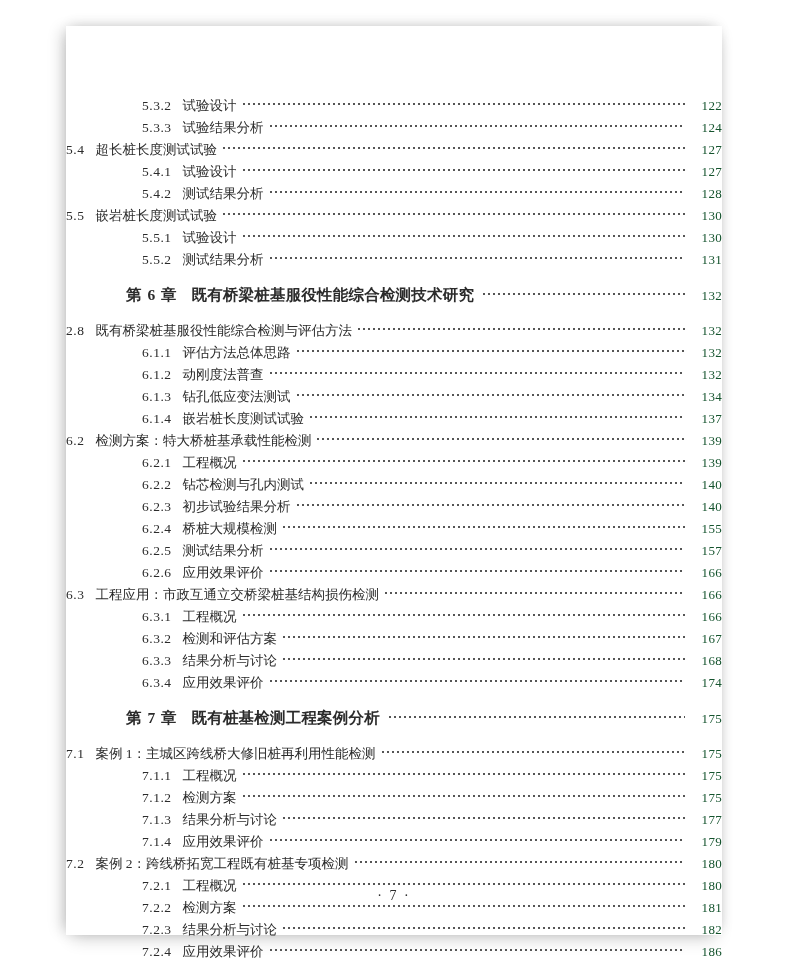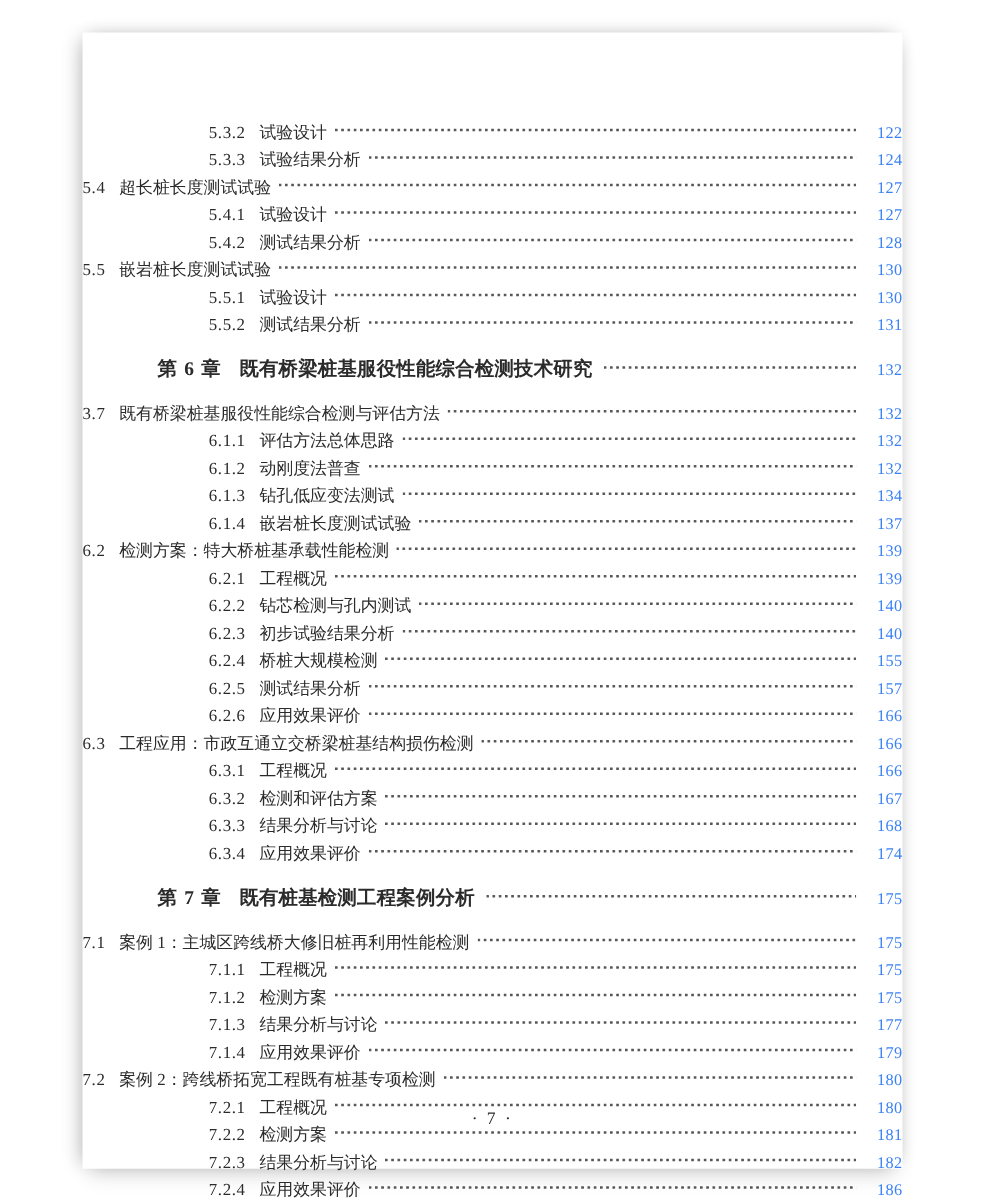--- a/index.html
+++ b/index.html
@@ -73,21 +73,21 @@
     bottom: 0.30em;
     height: 2px;
     background-image: radial-gradient(circle at 1px 1px, #555 1px, rgba(0,0,0,0) 1.2px);
     background-size: 5px 2px;
     background-repeat: repeat-x;
   }
   .pg {
     flex: 0 0 auto;
     width: 32px;
     text-align: right;
-    color: #3b82f6;
+    color: #14532d;
     font-size: 13px;
     letter-spacing: 0.3px;
   }
 
   
   .lvl-chapter {
     font-weight: bold;
     font-size: 15.5px;
     height: 30px;
     padding-left: 60px;
@@ -100,21 +100,21 @@
 
   
   .lvl2 {
     font-size: 13.5px;
   }
   .lvl2 .gap { display: inline-block; width: 11px; }
 
   
   .lvl3 {
     font-size: 13.5px;
-    padding-left: 101px;
+    padding-left: 76px;
   }
   .lvl3 .gap { display: inline-block; width: 11px; }
 
   
   .space-before { margin-top: 12px; }
   .space-after  { margin-bottom: 7px; }
 
   
   .folio {
     position: absolute;
@@ -192,21 +192,21 @@
           <span class="pg">131</span>
         </div>
         <div class="row lvl-chapter space-before space-after">
           <span class="num">第 6 章</span>
           <span class="gap"></span>
           <span class="title">既有桥梁桩基服役性能综合检测技术研究</span>
           <span class="leader"></span>
           <span class="pg">132</span>
         </div>
         <div class="row lvl2">
-          <span class="num">3.7</span>
+          <span class="num">2.8</span>
           <span class="gap"></span>
           <span class="title">既有桥梁桩基服役性能综合检测与评估方法</span>
           <span class="leader"></span>
           <span class="pg">132</span>
         </div>
         <div class="row lvl3">
           <span class="num">6.1.1</span>
           <span class="gap"></span>
           <span class="title">评估方法总体思路</span>
           <span class="leader"></span>

